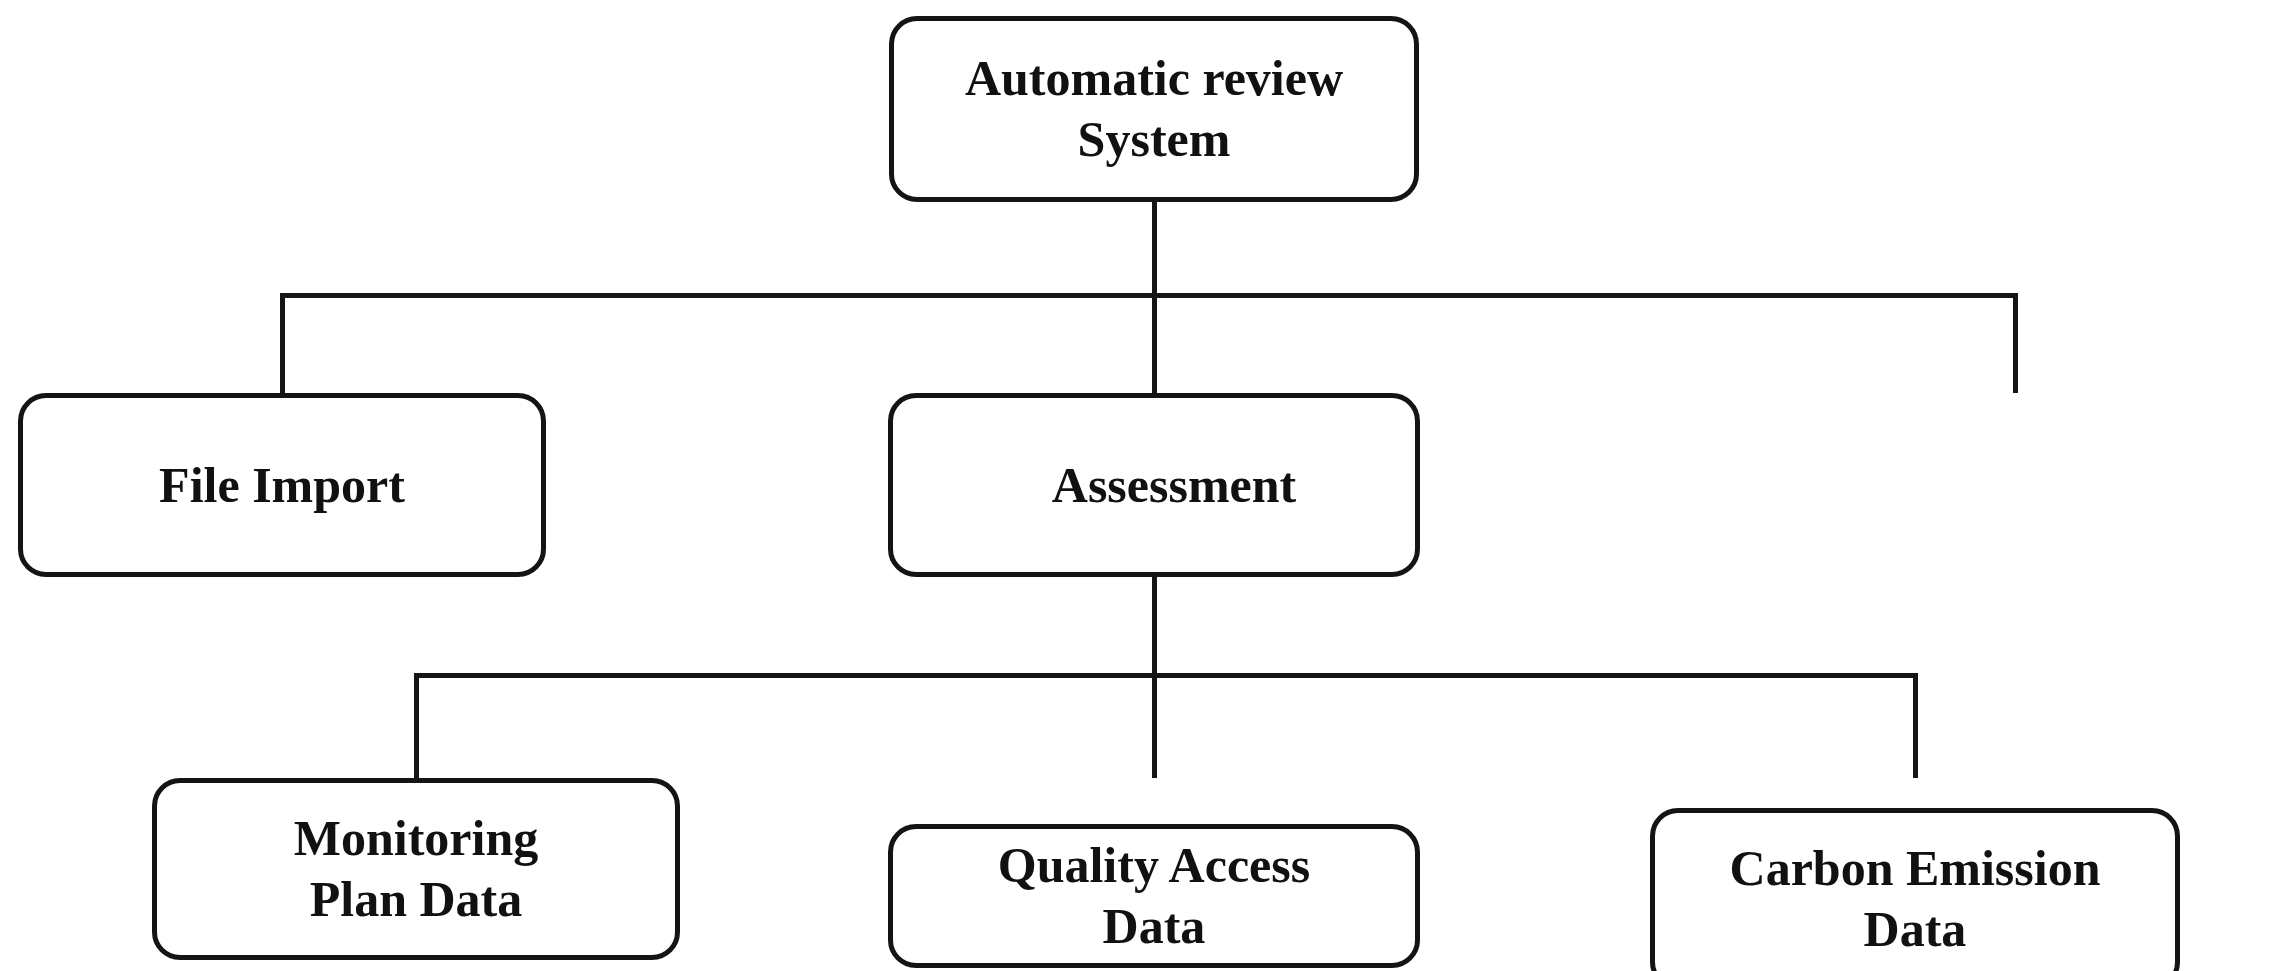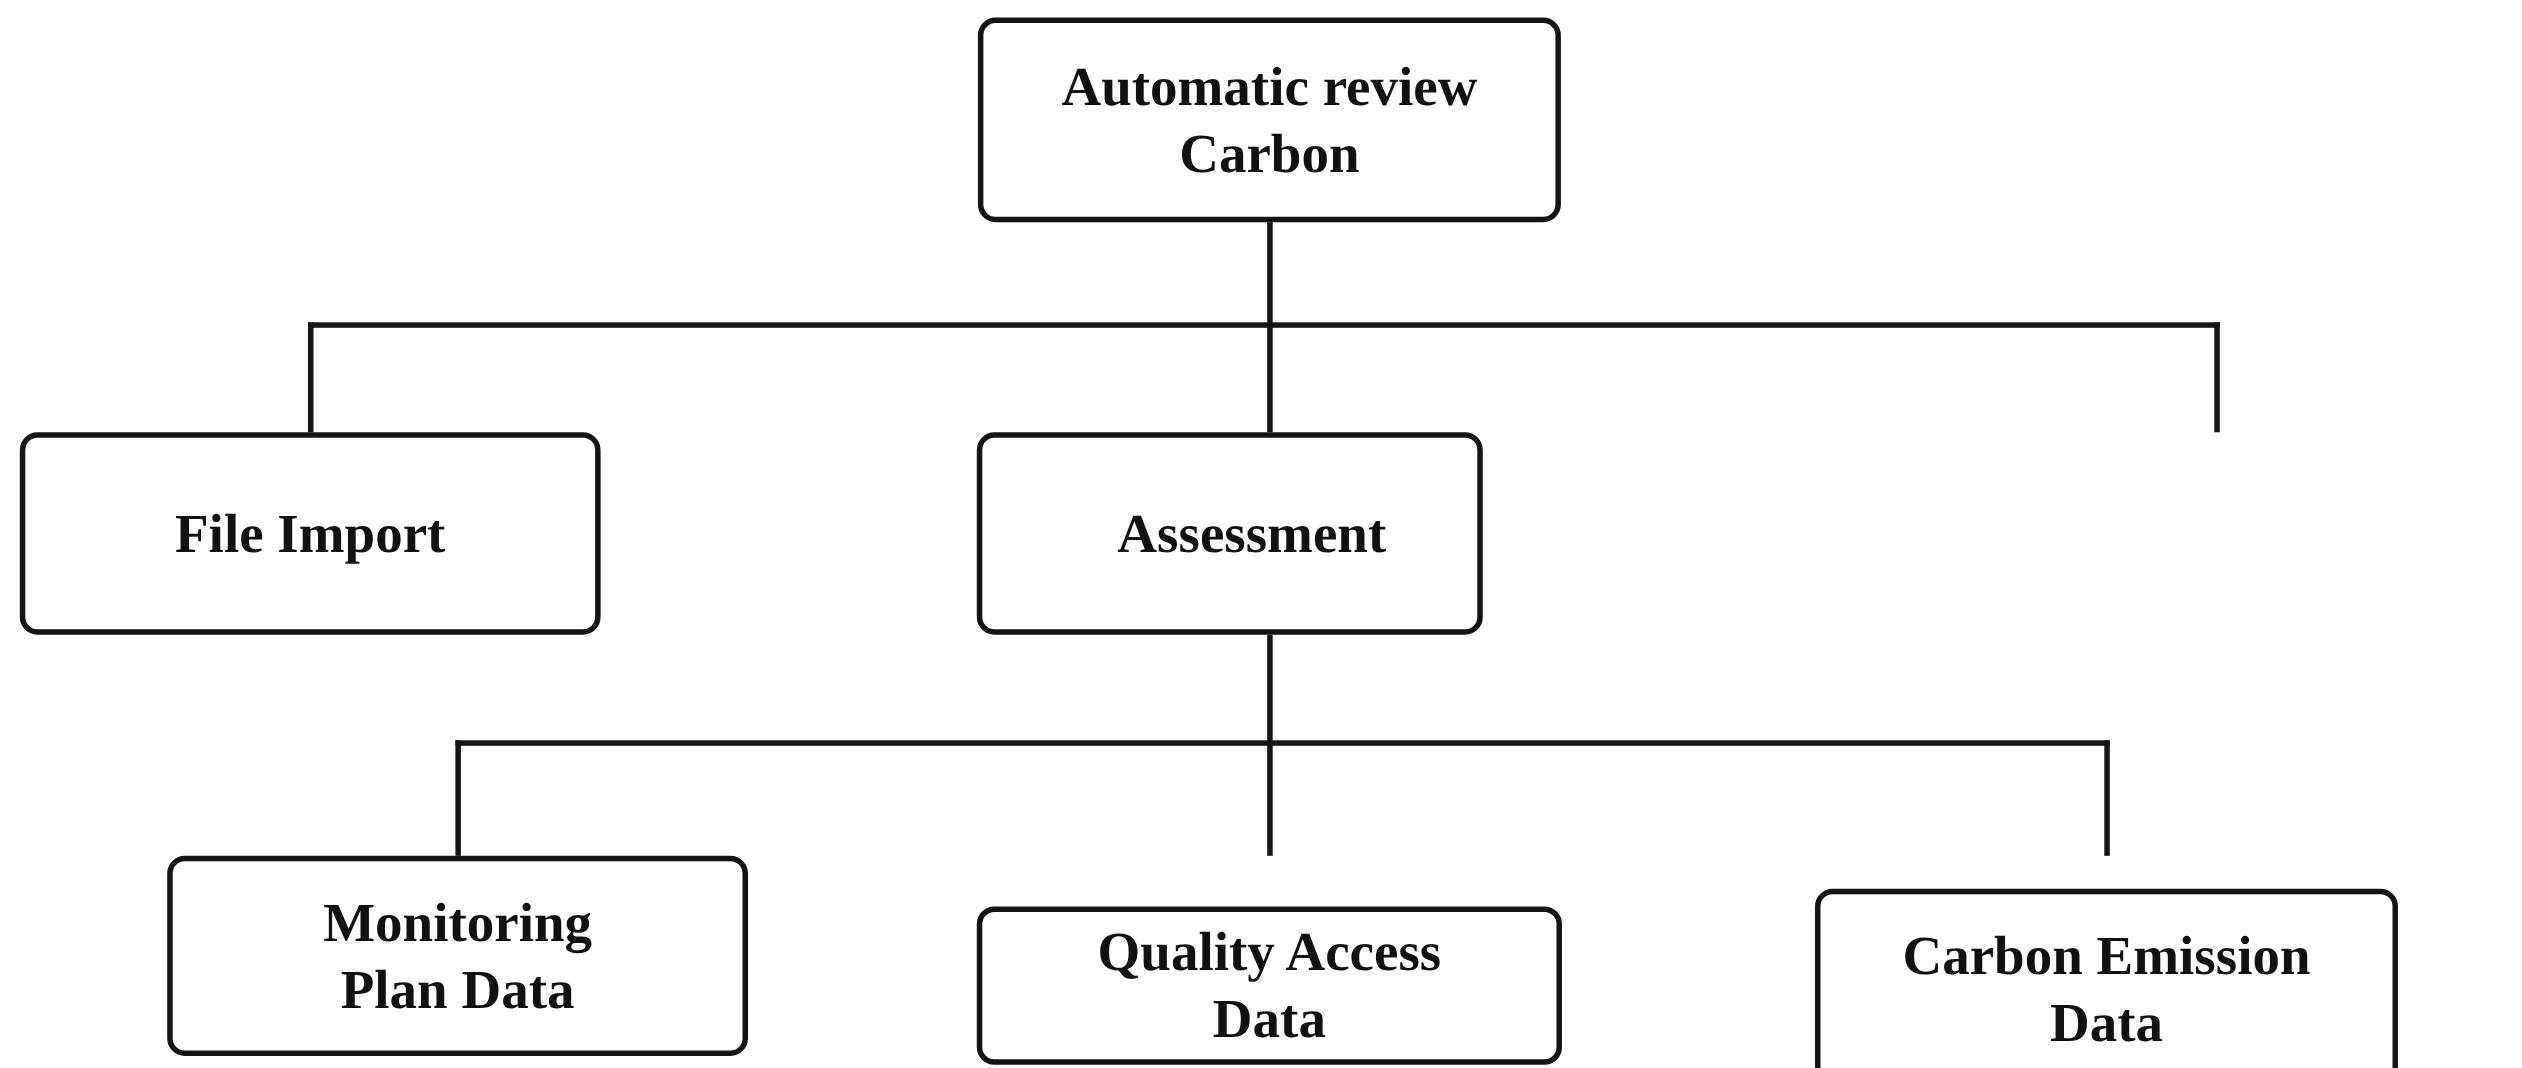--- a/index.html
+++ b/index.html
@@ -13,41 +13,41 @@
     height: 971px;
     background: #ffffff;
     overflow: hidden;
     font-family: "Liberation Serif", "DejaVu Serif", serif;
   }
   .node {
     position: absolute;
     box-sizing: border-box;
     background: #ffffff;
     border: 5px solid #141414;
-    border-radius: 16px;
+    border-radius: 28px;
     display: flex;
     flex-direction: column;
     justify-content: center;
     align-items: center;
     text-align: center;
     font-weight: bold;
     font-size: 50px;
     line-height: 1.22;
     color: #111111;
     z-index: 2;
   }
   .edge {
     position: absolute;
     background: #151515;
     z-index: 1;
   }
   
   .n-root     { left: 889px;  top: 16px;  width: 530px; height: 186px; }
   .n-file     { left: 18px;   top: 393px; width: 528px; height: 184px; }
-  .n-assess   { left: 888px;  top: 393px; width: 460px; height: 184px; padding-left: 40px; }
+  .n-assess   { left: 888px;  top: 393px; width: 532px; height: 184px; padding-left: 40px; }
   .n-submit   { left: 1755px; top: 393px; width: 520px; height: 184px; }
   .n-monitor  { left: 152px;  top: 778px; width: 528px; height: 182px; }
   .n-quality  { left: 888px;  top: 824px; width: 532px; height: 144px; }
   .n-carbon   { left: 1650px; top: 808px; width: 530px; height: 182px; }
   
   .e-root-down   { left: 1152px; top: 202px; width: 5px;    height: 191px; }
   .e-bus1        { left: 280px;  top: 293px; width: 1738px; height: 5px;   }
   .e-drop-file   { left: 280px;  top: 293px; width: 5px;    height: 100px; }
   .e-drop-submit { left: 2013px; top: 293px; width: 5px;    height: 100px; }
   .e-assess-down { left: 1152px; top: 577px; width: 5px;    height: 201px; }
@@ -64,21 +64,21 @@
   <div class="edge e-bus1"></div>
   <div class="edge e-drop-file"></div>
   <div class="edge e-drop-submit"></div>
   <div class="edge e-assess-down"></div>
   <div class="edge e-bus2"></div>
   <div class="edge e-drop-mon"></div>
   <div class="edge e-drop-carbon"></div>
 
   <div class="node n-root">
     <div>Automatic review</div>
-    <div>Carbon</div>
+    <div>System</div>
   </div>
 
   <div class="node n-file">
     <div>File Import</div>
   </div>
 
   <div class="node n-assess">
     <div>Assessment</div>
   </div>
 

